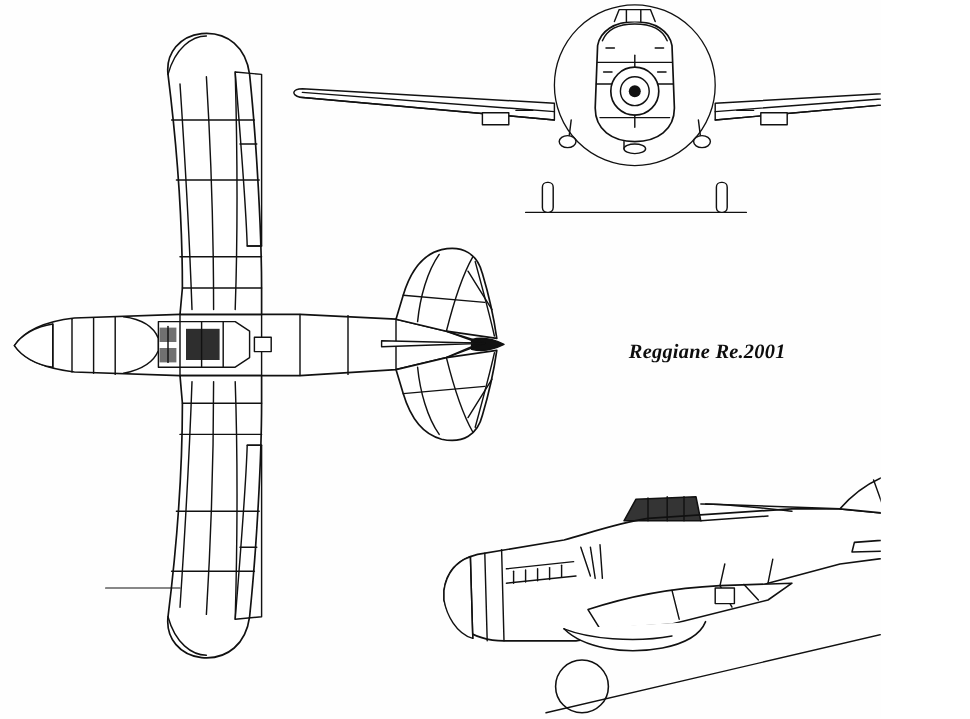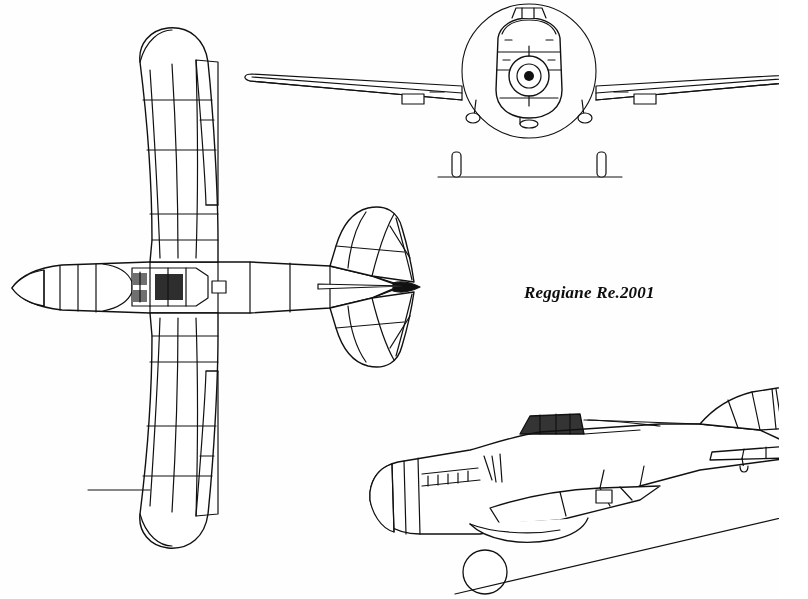--- a/index.html
+++ b/index.html
@@ -7,21 +7,20 @@
     padding: 0;
     background: #ffffff;
   }
   #sheet {
     position: relative;
     width: 734px;
     height: 599px;
     background: #fefefe;
     overflow: hidden;
     font-family: "Liberation Serif", serif;
-    padding-left: 45px;
   }
   #sheet svg {
     position: absolute;
     top: 0;
     left: 0;
   }
   .caption {
     position: absolute;
     left: 524px;
     top: 283px;

